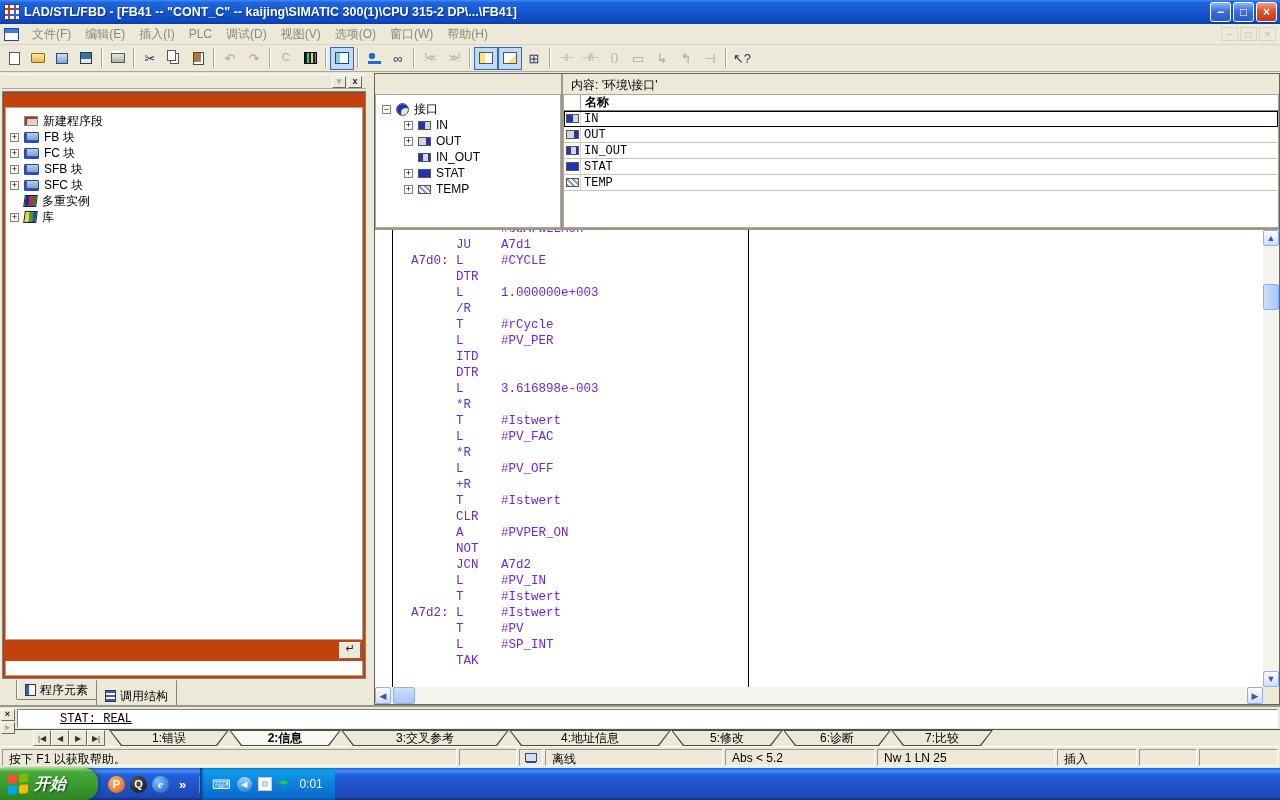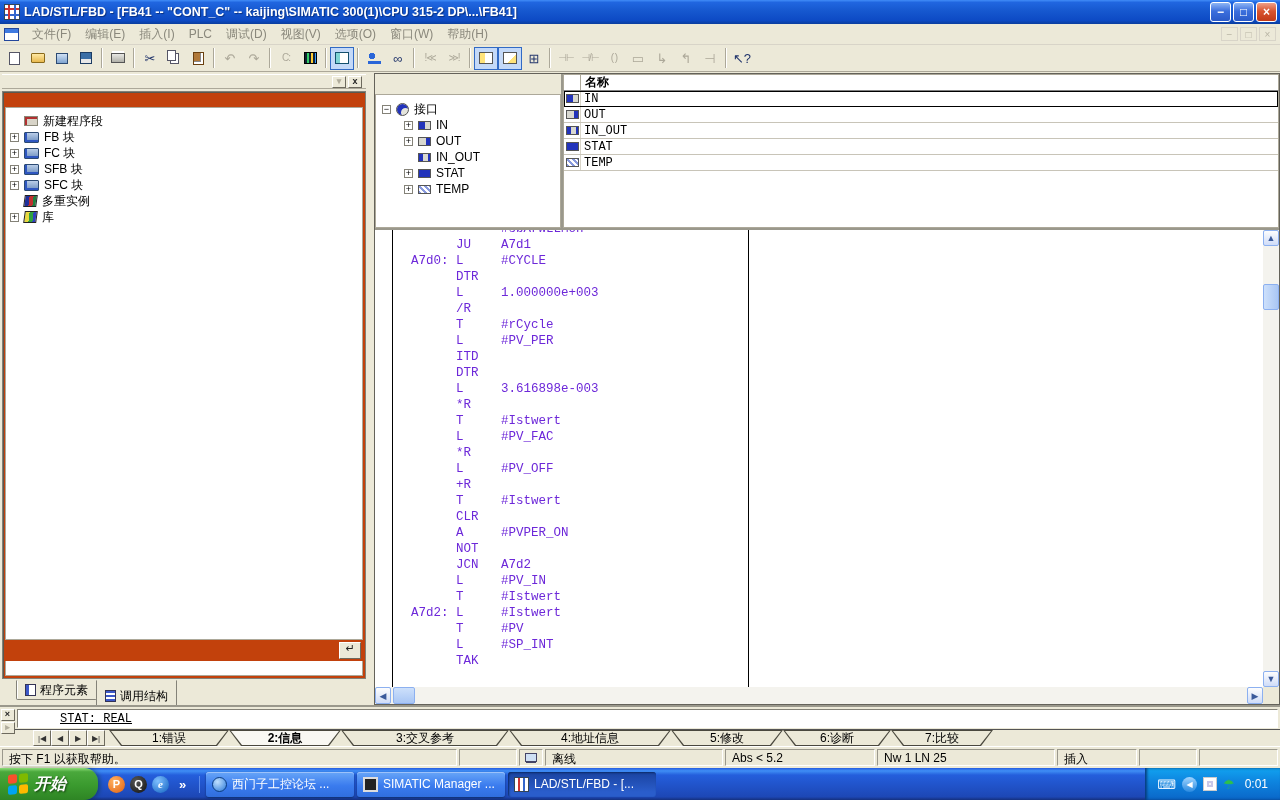--- a/index.html
+++ b/index.html
@@ -435,20 +435,21 @@
 
                 <div class="trow decl-child" data-plus="+">
                   <span class="plusbox">+</span>
                   <span class="chip" data-icon="temp"></span>
                   <span class="tlabel">TEMP</span>
                 </div>
               </div>
           </div>
         </div>
         <div class="decl-table">
+          <div class="decl-header">内容:  '环境\接口'</div>
           <div class="decl-colhead">
             <div class="decl-iconcol"></div>
             <div class="decl-colname">名称</div>
           </div>
           <div class="decl-rows">
 
               <div class="drow" data-selected="true">
                 <span class="dicon">
                   <span class="chip" data-icon="in"></span>
                 </span>
@@ -627,37 +628,20 @@
     <div class="quick">
 
         <div class="qicon q-p">P</div>
 
         <div class="qicon q-q">Q</div>
 
         <div class="qicon q-e">e</div>
 
         <div class="qicon q-m">»</div>
       </div>
-    <div class="tasks">
-
-        <div class="taskbtn" data-active="">
-          <span class="tkicon tk-globe"></span>
-          <span>西门子工控论坛 ...</span>
-        </div>
-
-        <div class="taskbtn" data-active="">
-          <span class="tkicon tk-sim"></span>
-          <span>SIMATIC Manager ...</span>
-        </div>
-
-        <div class="taskbtn" data-active="true">
-          <span class="tkicon tk-lad"></span>
-          <span>LAD/STL/FBD  - [...</span>
-        </div>
-      </div>
     <div class="tray">
       <span class="trayicon">⌨</span>
       <span class="tray-chev">◀</span>
       <span class="tray-sq"></span>
       <span class="trayicon umb">☂</span>
       <span class="clock">0:01</span>
     </div>
   </div>
 
 </div>

